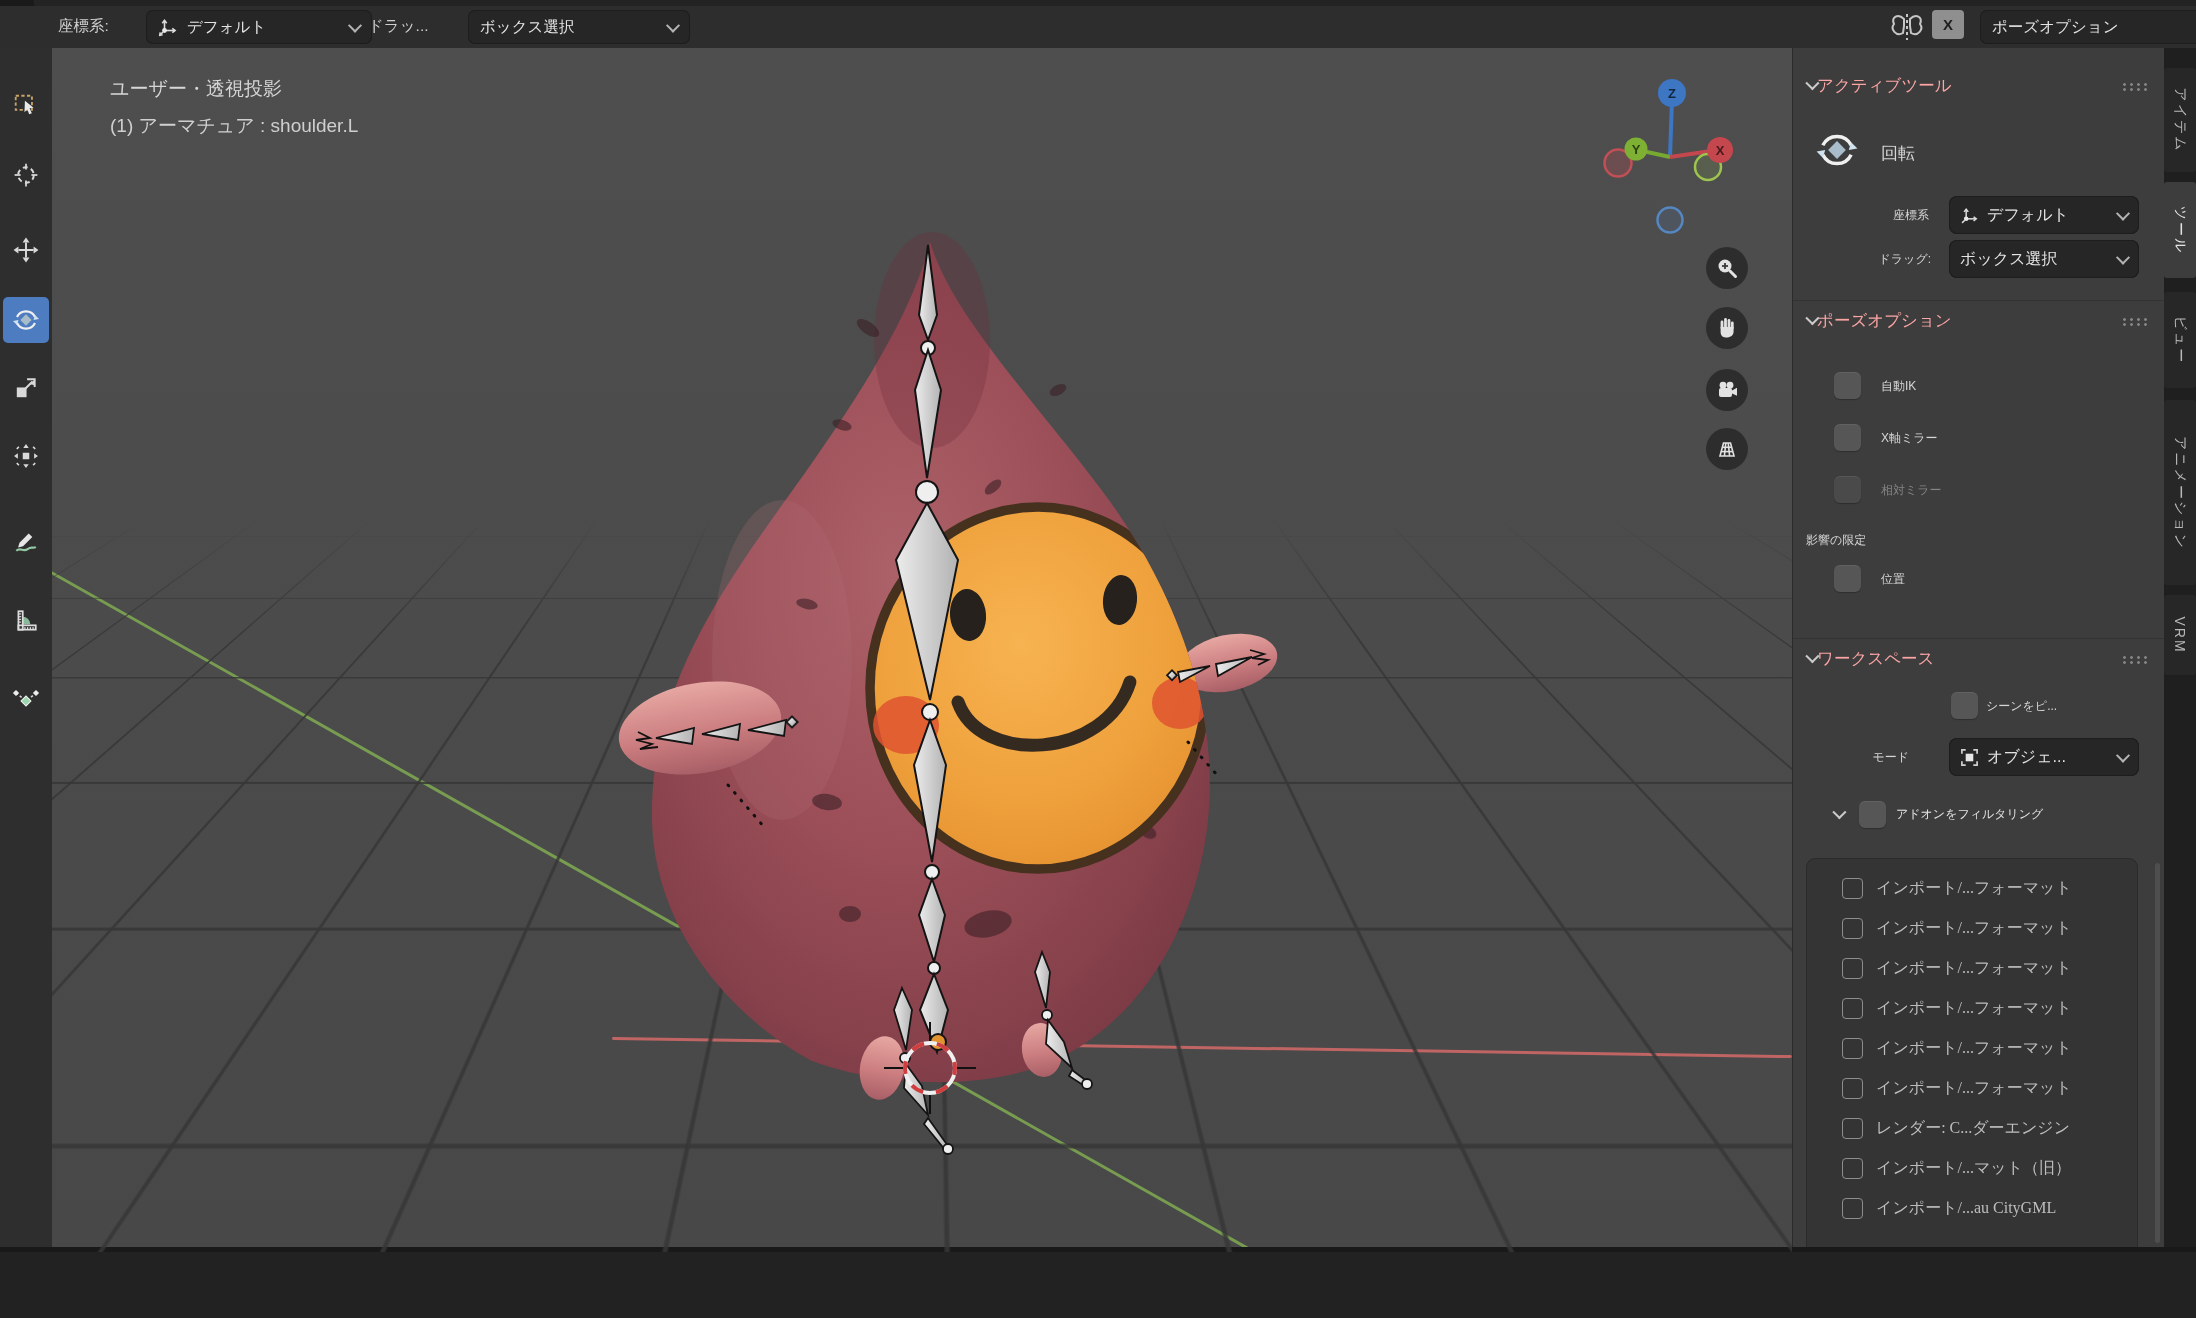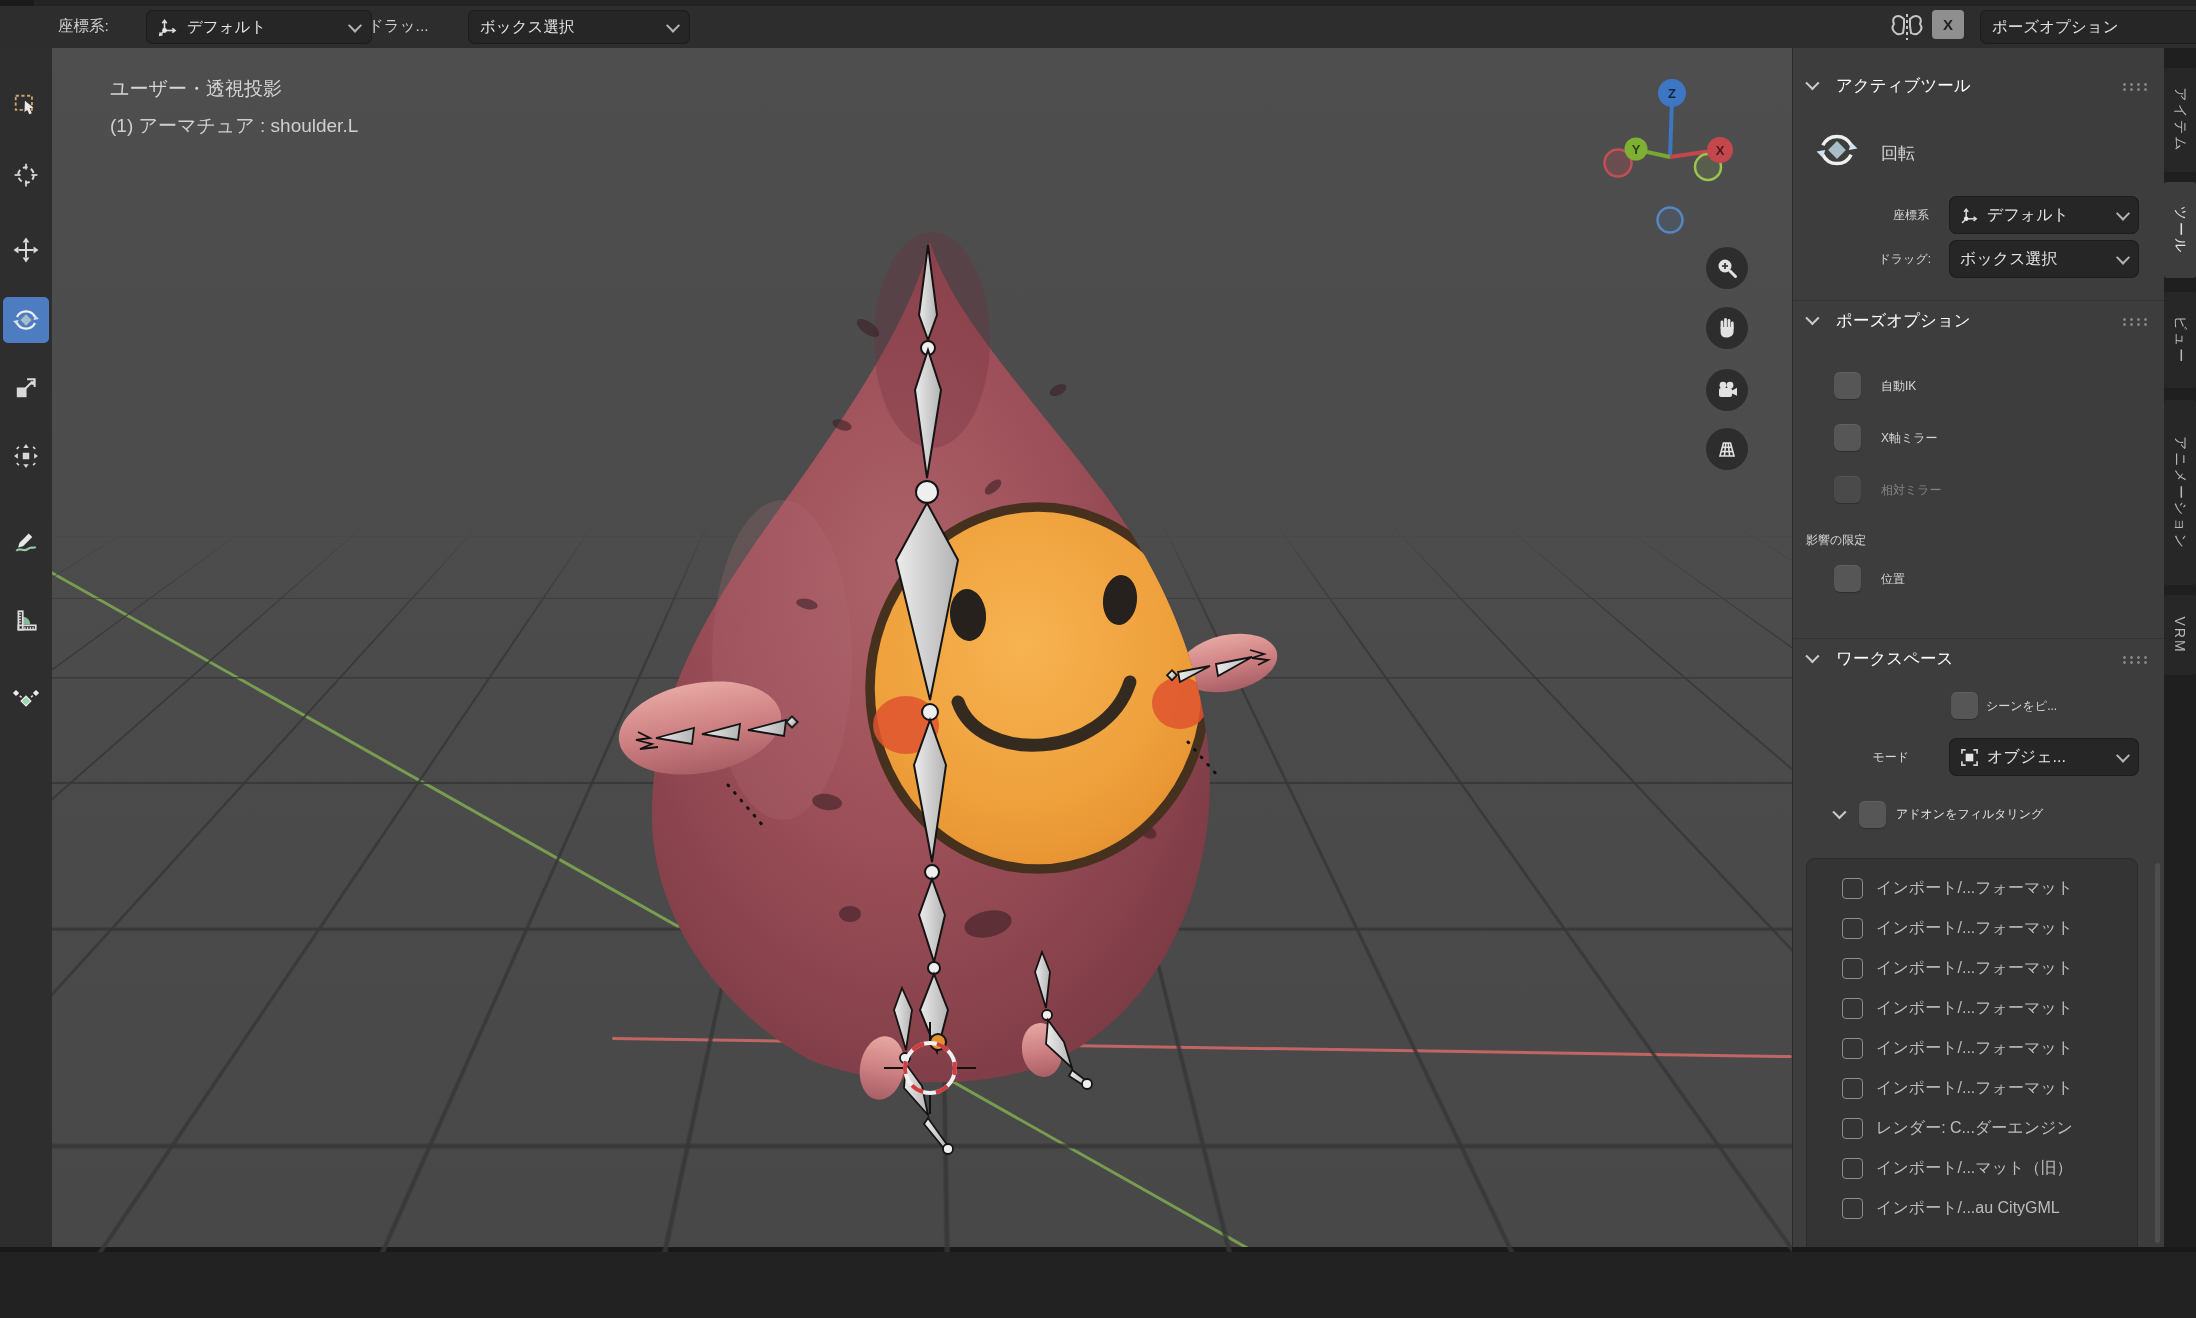--- a/index.html
+++ b/index.html
@@ -40,39 +40,39 @@
        -webkit-mask-image:linear-gradient(to bottom,transparent 0,#000 15%);
        mask-image:linear-gradient(to bottom,transparent 0,#000 15%);}
   .axis{position:absolute;height:3px;transform-origin:left center;border-radius:2px;}
   #overlay-text{position:absolute;left:58px;top:22px;color:#d6d6d6;font-size:19px;line-height:37px;}
   #overlay-text .l2{color:#cfcfcf;}
   .vbtn{position:absolute;width:42px;height:42px;border-radius:50%;background:rgba(38,38,38,.8);
        display:flex;align-items:center;justify-content:center;cursor:pointer;}
   
   #sidebar{position:absolute;left:1792px;top:48px;width:372px;bottom:0;background:#3d3d3d;
        border-left:1px solid #2b2b2b;}
-  .phead{position:absolute;display:flex;align-items:center;gap:20px;color:#ffffff;
+  .phead{position:absolute;display:flex;align-items:center;gap:1px;color:#fca5a5;
        font-size:16.5px;cursor:pointer;}
   .grip{width:30px;height:9px;background-image:radial-gradient(circle,#9a9a9a 1.3px,transparent 1.5px);
        background-size:7px 5px;opacity:.75;}
   .lbl{position:absolute;color:#d6d6d6;font-size:12px;}
   .lbl.dim{color:#838383;}
   .cb{position:absolute;width:27px;height:27px;background:#565656;border-radius:6px;cursor:pointer;
       box-shadow:inset 0 1px 0 rgba(255,255,255,.07),0 1px 1px rgba(0,0,0,.25);}
   .cb.dis{background:#4a4a4a;}
   .sep{position:absolute;left:0;width:372px;height:1px;background:#333;}
   .sdd{position:absolute;left:156px;width:190px;height:38px;display:flex;align-items:center;gap:8px;
       background:#262626;border-radius:8px;box-shadow:inset 0 0 0 1px #1d1d1d;color:#e4e4e4;
       font-size:16px;padding:0 11px;cursor:pointer;box-sizing:border-box;}
   .sdd .grow{flex:1;overflow:hidden;white-space:nowrap;}
   #addon-box{position:absolute;left:13px;top:810px;width:332px;height:454px;background:#343434;
       border:1px solid #2b2b2b;border-radius:9px;padding-top:9px;box-sizing:border-box;overflow:hidden;}
   .addon-row{position:relative;height:40px;display:flex;align-items:center;padding-left:22px;}
   .cbo{width:19px;height:19px;border:1.5px solid #8d8d8d;border-radius:4px;flex:none;cursor:pointer;}
-  .addon-row span{margin-left:13px;color:#bdbdbd;font-size:16px;white-space:nowrap;}
+  .addon-row span{margin-left:13px;color:#bdbdbd;font-size:16px;white-space:nowrap;font-family:Liberation Serif, serif;}
   #sb-scroll{position:absolute;right:5px;top:815px;width:5px;height:380px;background:#4e4e4e;border-radius:3px;}
   
   #tabstrip{position:absolute;left:2164px;top:48px;width:32px;bottom:0;background:#1f1f1f;}
   .vtab{position:absolute;left:0;width:32px;background:#272727;color:#b9b9b9;font-size:14px;
       display:flex;align-items:center;justify-content:center;border-radius:3px;cursor:pointer;}
   .vtab span{display:block;white-space:nowrap;transform:rotate(90deg);letter-spacing:2px;}
   .vtab.active{background:#3d3d3d;color:#e3e3e3;}
   #bottomstrip{position:absolute;left:0;bottom:0;width:2196px;height:5px;background:#191919;}
   svg{display:block;}
 </style>

